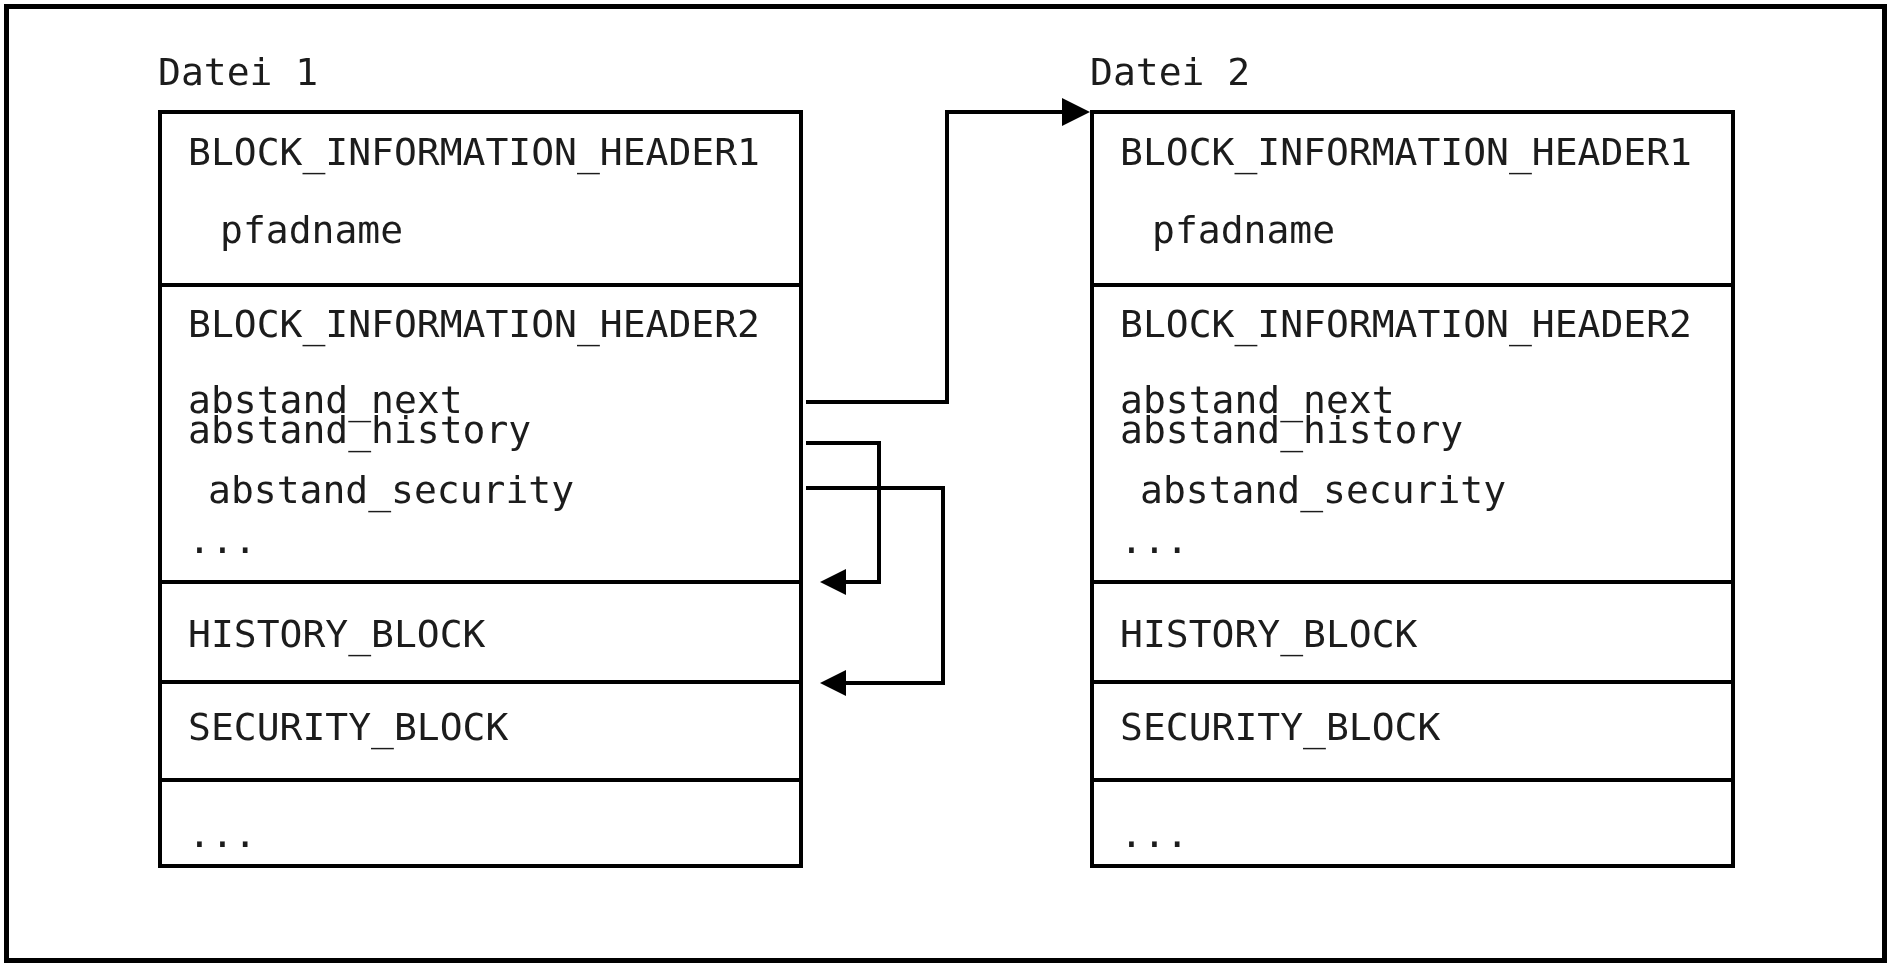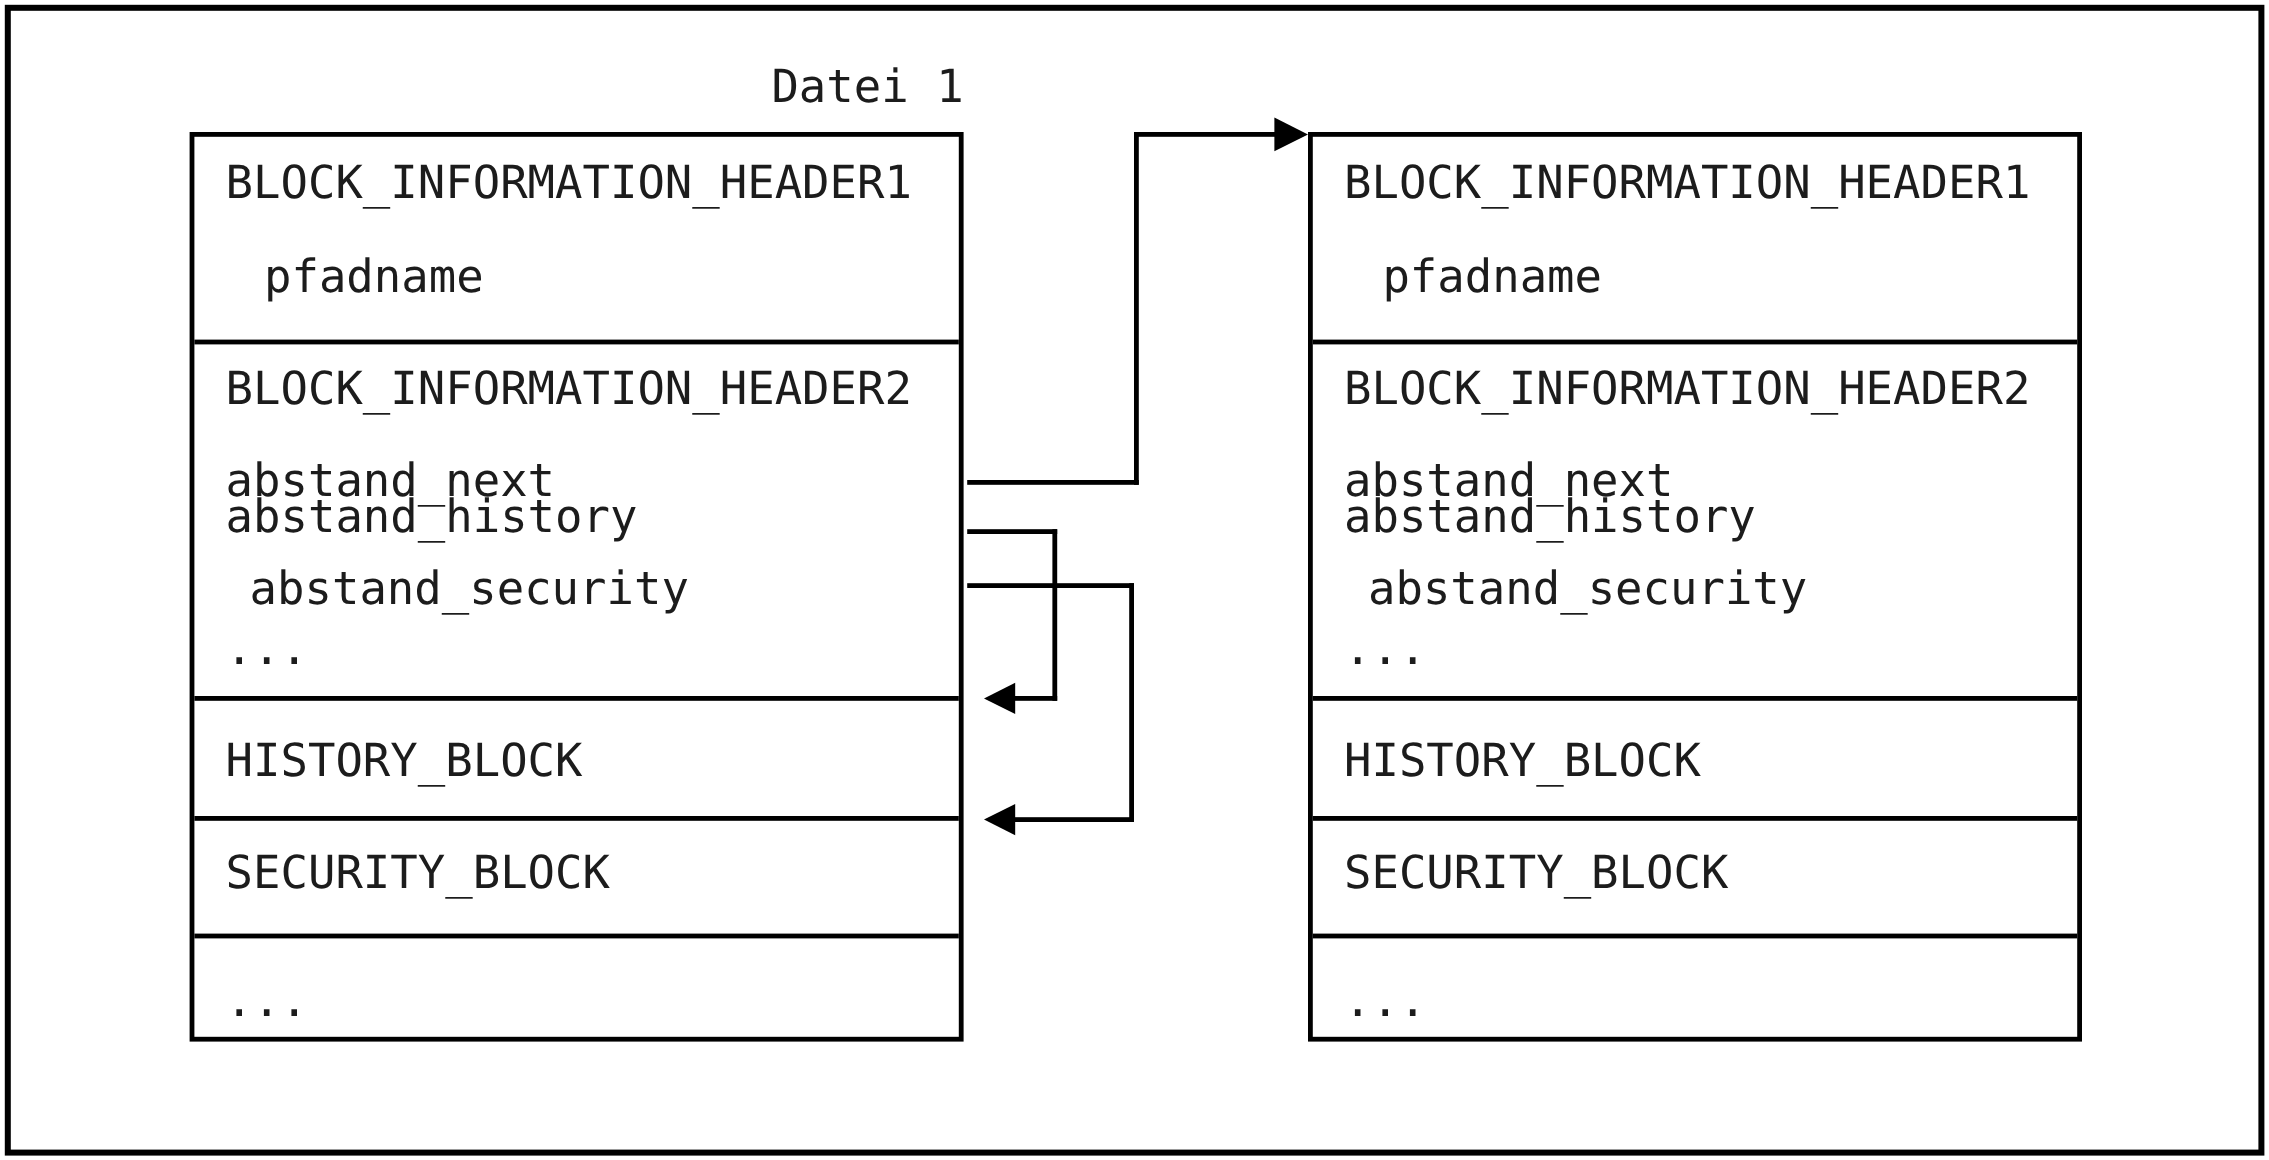--- a/index.html
+++ b/index.html
@@ -10,21 +10,21 @@
     font-family:"DejaVu Sans Mono","Liberation Mono",monospace;
     color:var(--text_color,#1c1c1c);
     overflow:hidden;
   }
   .frame{
     position:absolute;inset:4px;
     border:5px solid var(--line_color,#000);
   }
   .file-title{
     position:absolute;top:50px;width:645px;height:45px;
-    line-height:45px;font-size:38px;text-align:right;white-space:pre;
+    line-height:45px;font-size:38px;text-align:left;white-space:pre;
   }
   .t1{left:158px;}
   .t2{left:1090px;}
   .file-box{
     position:absolute;top:110px;width:645px;height:758px;
     border:4px solid var(--line_color,#000);
     box-sizing:border-box;
     text-decoration:underline;
   }
   .box1{left:158px;}
@@ -80,20 +80,21 @@
   .as-head{left:820px;top:670px;}
 </style>
 </head>
 <body>
 
 <div class="canvas">
 
   <div class="frame"></div>
 
   <div class="file-title t1">Datei 1</div>
+  <div class="file-title t2">Datei 2</div>
 
   <div class="file-box box1">
     <div class="divider d1"></div>
     <div class="divider d2"></div>
     <div class="divider d3"></div>
     <div class="divider d4"></div>
     <span class="row r-header1">BLOCK_INFORMATION_HEADER1</span>
     <span class="row r-pfadname">pfadname</span>
     <span class="row r-header2">BLOCK_INFORMATION_HEADER2</span>
     <span class="row r-next">abstand_next</span>

